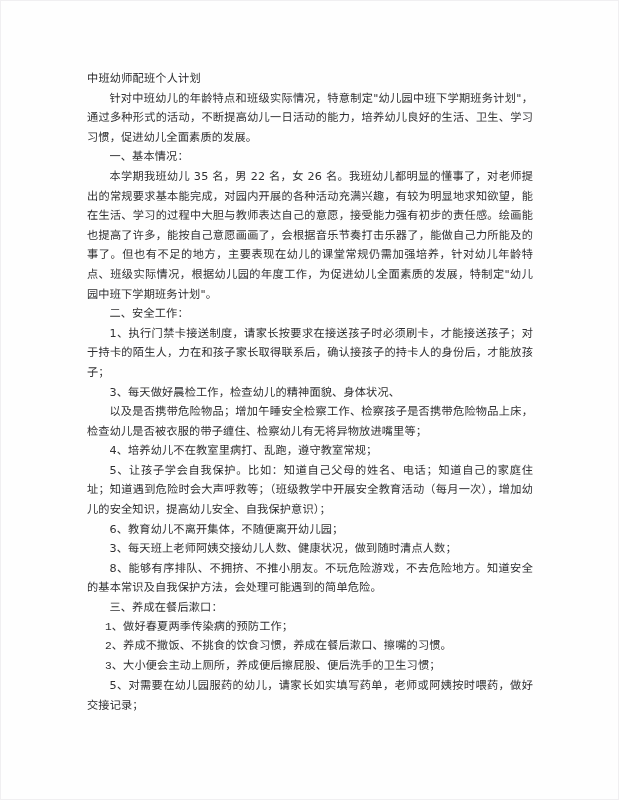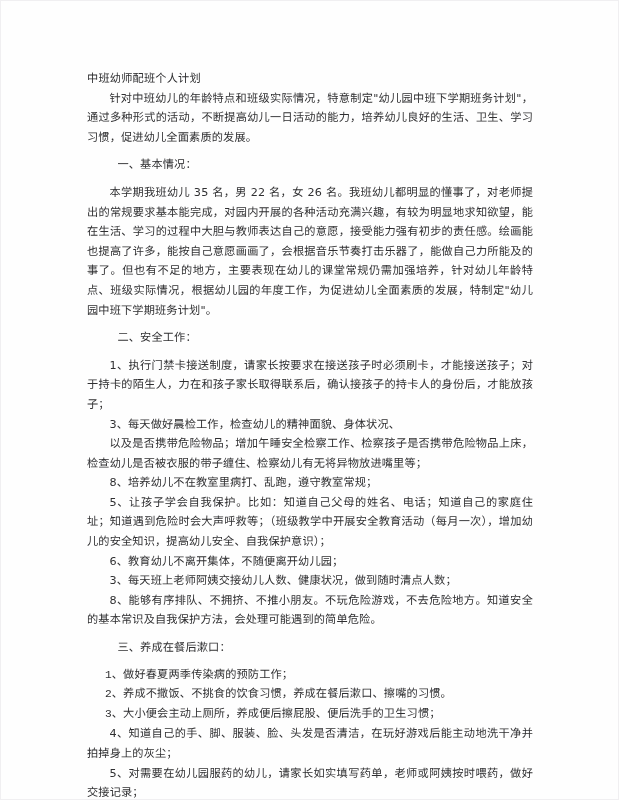--- a/index.html
+++ b/index.html
@@ -52,21 +52,21 @@
     word-break: break-all;
   }
 
   .indent-2 { text-indent: 2em; }
   .indent-1 { text-indent: 1.6em; font-family: Liberation Mono, monospace; }
 
   .heading {
     font-size: 11.2px;
     line-height: 19.6px;
     color: #2f2f31;
-    margin: 8px;
+    margin: 0;
     text-indent: 2em;
     letter-spacing: 0.15px;
   }
 </style>
 </head>
 <body>
 
 <div class="page">
   <div class="scan-area">
 
@@ -76,28 +76,27 @@
 
     <p class="heading">一、基本情况：</p>
 
     <p class="para indent-2">本学期我班幼儿 35 名，男 22 名，女 26 名。我班幼儿都明显的懂事了，对老师提出的常规要求基本能完成，对园内开展的各种活动充满兴趣，有较为明显地求知欲望，能在生活、学习的过程中大胆与教师表达自己的意愿，接受能力强有初步的责任感。绘画能也提高了许多，能按自己意愿画画了，会根据音乐节奏打击乐器了，能做自己力所能及的事了。但也有不足的地方，主要表现在幼儿的课堂常规仍需加强培养，针对幼儿年龄特点、班级实际情况，根据幼儿园的年度工作，为促进幼儿全面素质的发展，特制定"幼儿园中班下学期班务计划"。</p>
 
     <p class="heading">二、安全工作：</p>
 
     <p class="para indent-2">1、执行门禁卡接送制度，请家长按要求在接送孩子时必须刷卡，才能接送孩子；对于持卡的陌生人，力在和孩子家长取得联系后，确认接孩子的持卡人的身份后，才能放孩子；</p>
     <p class="para indent-2">3、每天做好晨检工作，检查幼儿的精神面貌、身体状况、</p>
     <p class="para indent-2">以及是否携带危险物品；增加午睡安全检察工作、检察孩子是否携带危险物品上床，检查幼儿是否被衣服的带子缠住、检察幼儿有无将异物放进嘴里等；</p>
-    <p class="para indent-2">8、培养幼儿不在教室里病打、乱跑，遵守教室常规；</p>
+    <p class="para indent-2">4、培养幼儿不在教室里病打、乱跑，遵守教室常规；</p>
     <p class="para indent-2">5、让孩子学会自我保护。比如：知道自己父母的姓名、电话；知道自己的家庭住址；知道遇到危险时会大声呼救等；（班级教学中开展安全教育活动（每月一次），增加幼儿的安全知识，提高幼儿安全、自我保护意识）；</p>
     <p class="para indent-2">6、教育幼儿不离开集体，不随便离开幼儿园；</p>
     <p class="para indent-2">3、每天班上老师阿姨交接幼儿人数、健康状况，做到随时清点人数；</p>
     <p class="para indent-2">8、能够有序排队、不拥挤、不推小朋友。不玩危险游戏，不去危险地方。知道安全的基本常识及自我保护方法，会处理可能遇到的简单危险。</p>
 
     <p class="heading">三、养成在餐后漱口：</p>
 
     <p class="para indent-1">1、做好春夏两季传染病的预防工作；</p>
     <p class="para indent-1">2、养成不撒饭、不挑食的饮食习惯，养成在餐后漱口、擦嘴的习惯。</p>
     <p class="para indent-1">3、大小便会主动上厕所，养成便后擦屁股、便后洗手的卫生习惯；</p>
-    <p class="para indent-2">4、知道自己的手、脚、服装、脸、头发是否清洁，在玩好游戏后能主动地洗干净并拍掉身上的灰尘；</p>
     <p class="para indent-2">5、对需要在幼儿园服药的幼儿，请家长如实填写药单，老师或阿姨按时喂药，做好交接记录；</p>
 
   </div>
 </div>
 
 </body></html>

